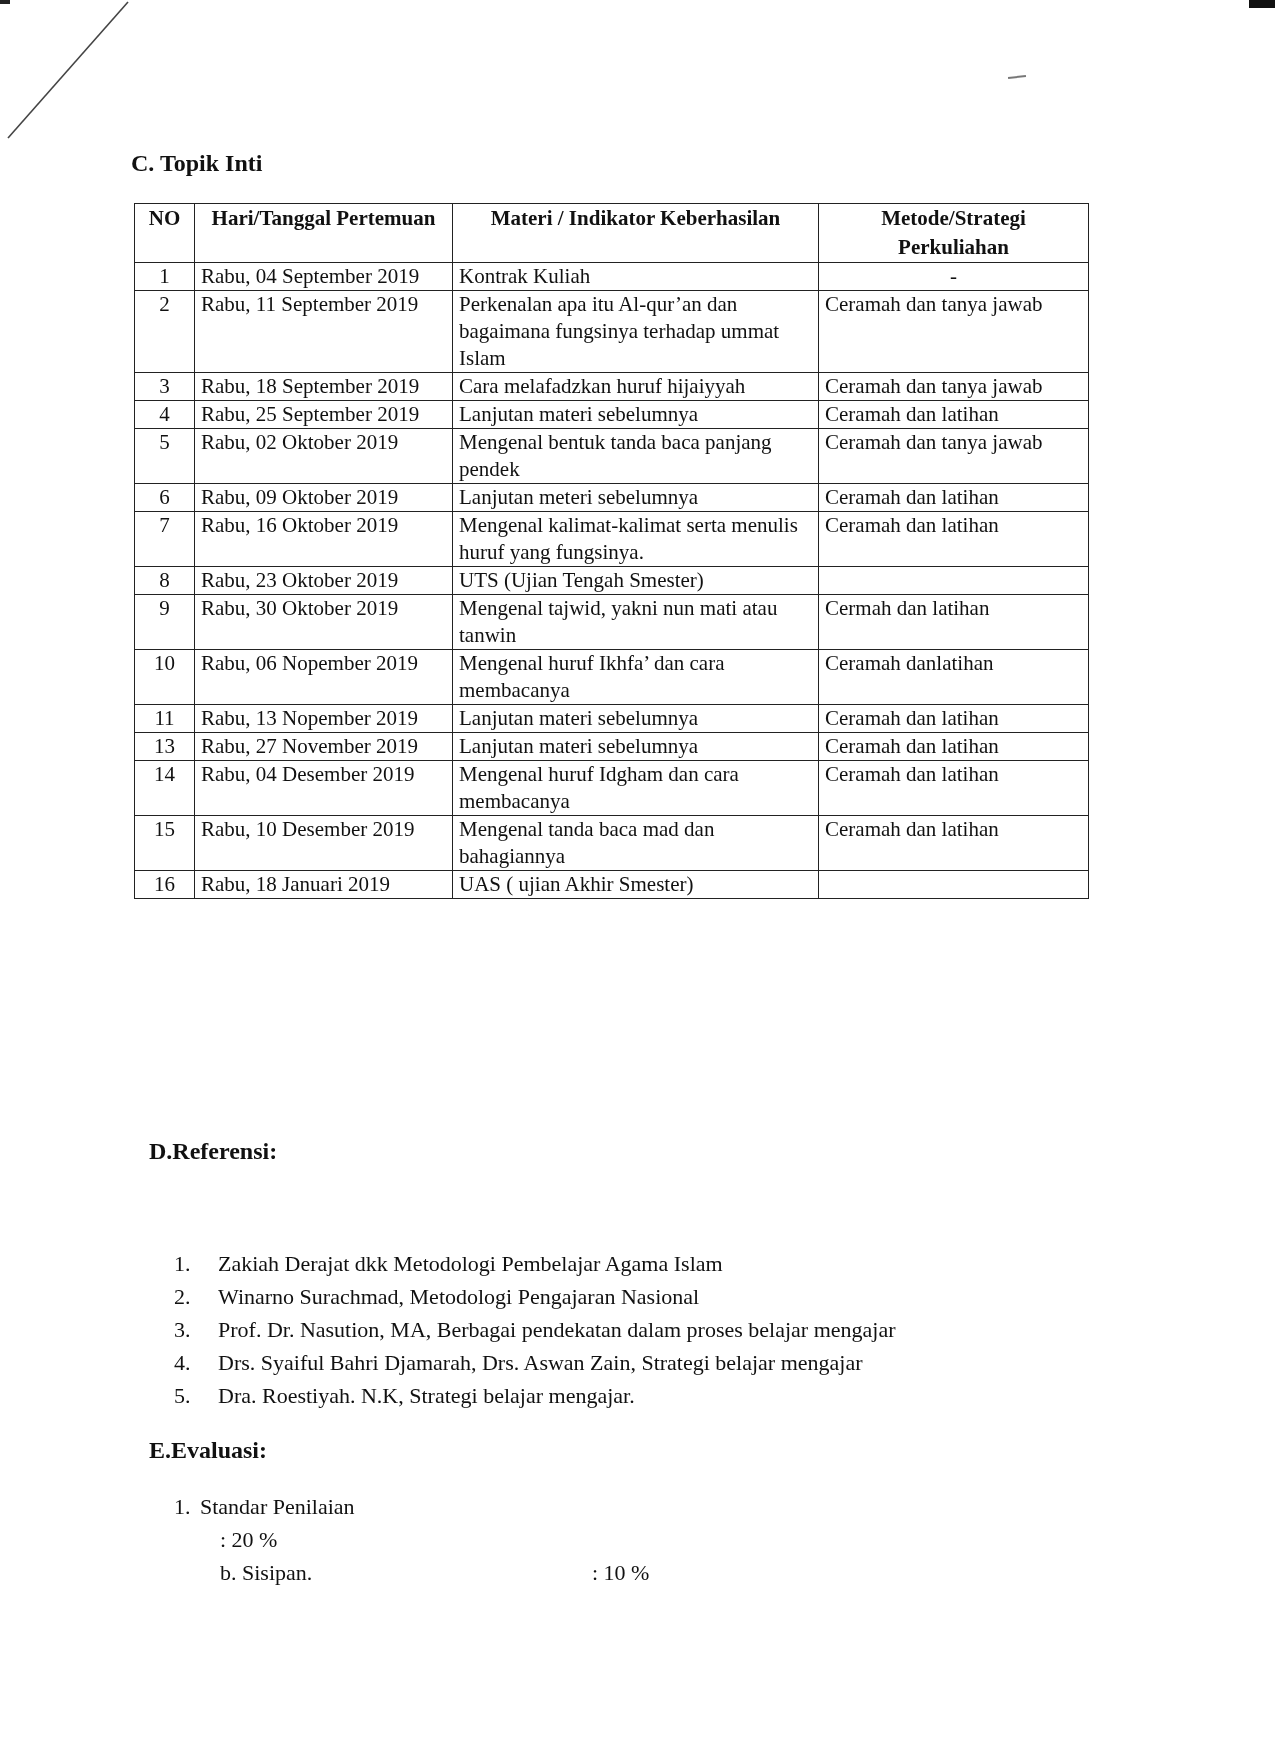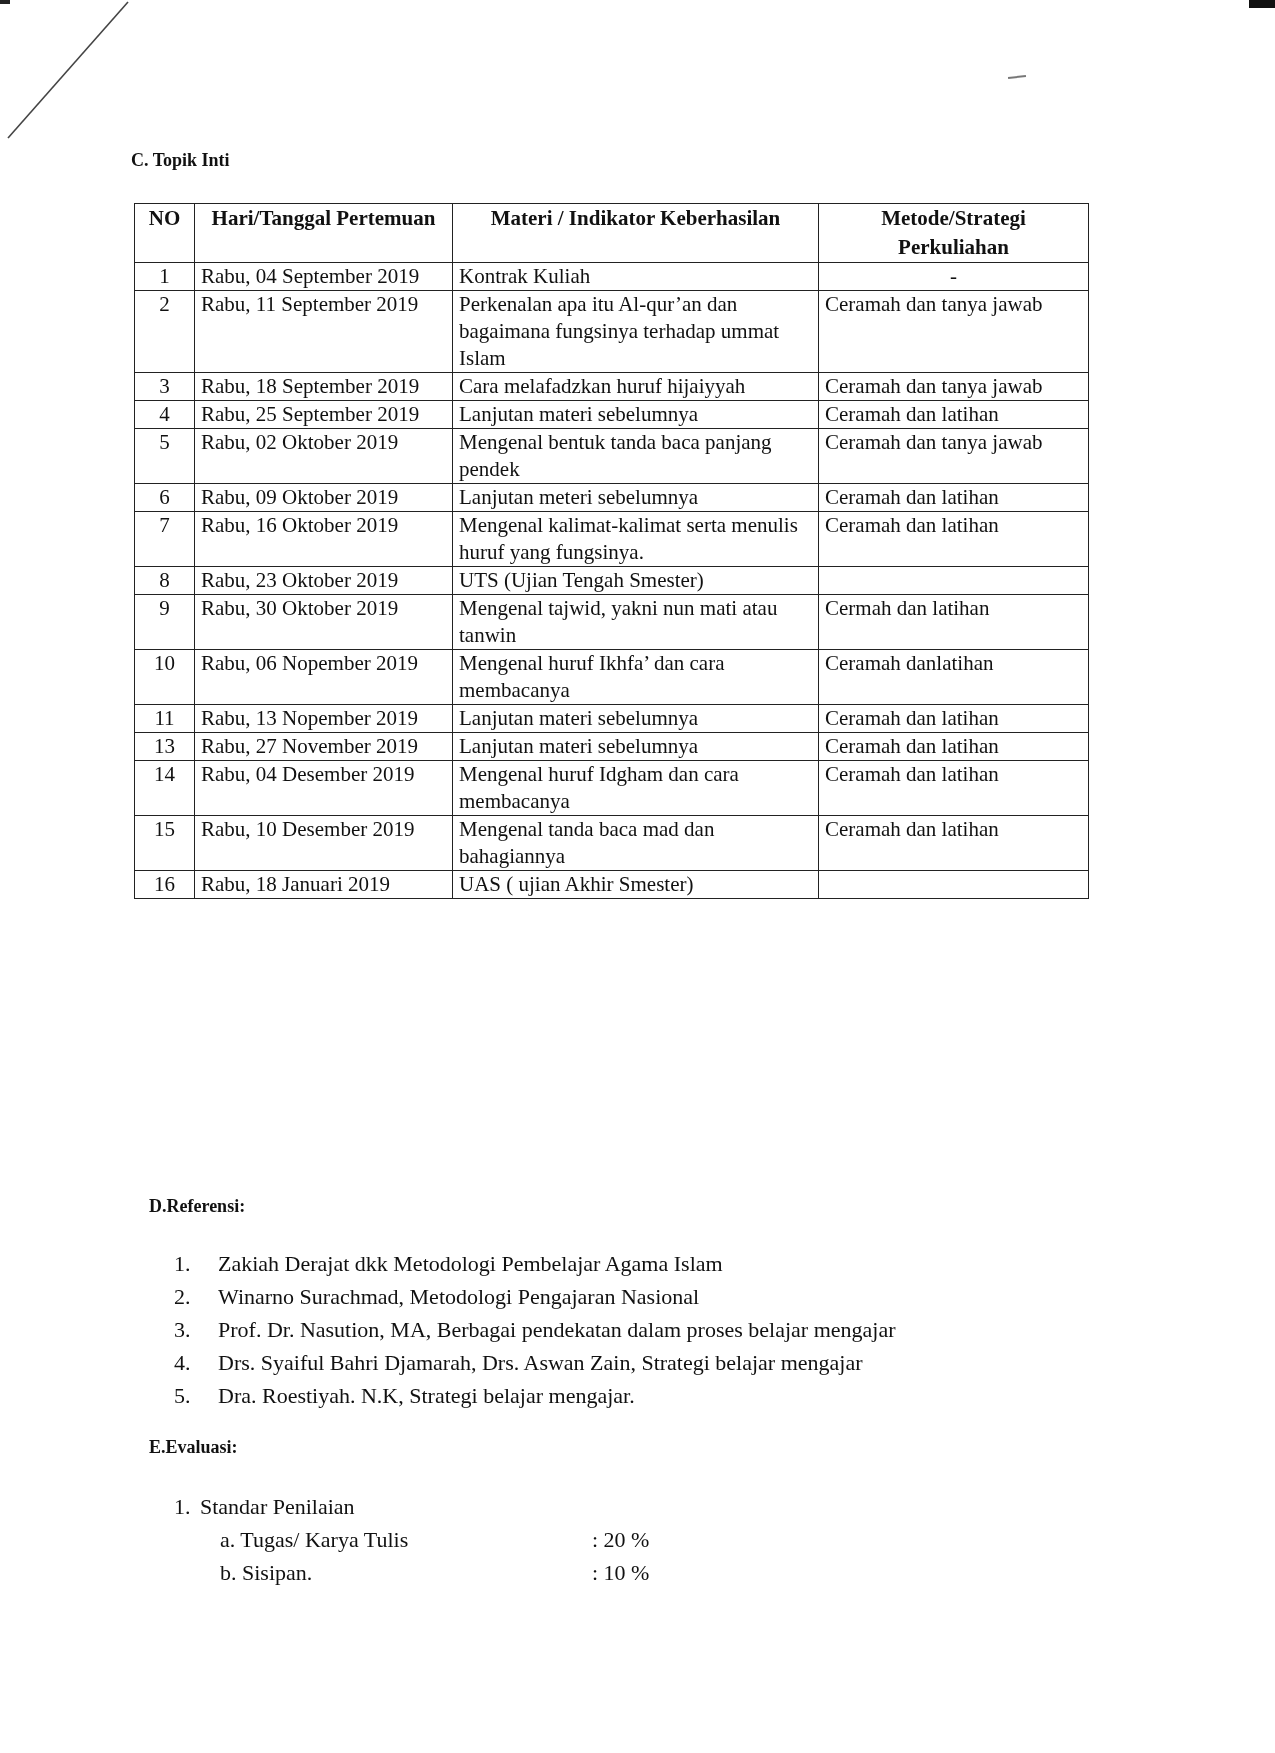--- a/index.html
+++ b/index.html
@@ -1,23 +1,23 @@
 <!DOCTYPE html>
 <html><head>
 <meta charset="utf-8">
 <style>
   html, body { margin: 0; padding: 0; background: #ffffff; }
   body { width: 1275px; height: 1753px; position: relative; overflow: hidden; font-family: "Liberation Serif", serif; color: #111; }
   .scan-mark { position: absolute; left: 0; top: 0; width: 140px; height: 150px; }
   .scan-bar-right { position: absolute; right: 0; top: 0; width: 26px; height: 8px; background: #111; }
   .scan-bar-left { position: absolute; left: 0; top: 0; width: 10px; height: 4px; background: #222; }
   .dash-mark { position: absolute; left: 1008px; top: 76px; width: 18px; height: 2px; background: #777; transform: rotate(-6deg); }
-  .section-title { position: absolute; font-weight: bold; font-size: 18px; }
+  .section-title { position: absolute; font-weight: bold; font-size: 24px; }
   .sec-c { left: 131px; top: 150px; }
-  .sec-d { left: 149px; top: 1196px; }
+  .sec-d { left: 149px; top: 1138px; }
   .sec-e { left: 149px; top: 1437px; }
   table.topik { position: absolute; left: 134px; top: 203px; border-collapse: collapse; font-size: 21px; line-height: 27px; }
   table.topik th, table.topik td { border: 1.6px solid #222; vertical-align: top; padding: 0 6px; }
   table.topik th { font-weight: bold; text-align: center; line-height: 29px; }
   col.c-no { width: 60px; } col.c-date { width: 258px; } col.c-mat { width: 366px; } col.c-met { width: 270px; }
   td.no { text-align: center; }
   td.met { font-size: 21px; }
   td.center { text-align: center; }
   .bold { font-weight: normal; }
   ol.refs { position: absolute; left: 174px; top: 1247px; margin: 0; padding: 0; list-style: none; font-size: 22px; line-height: 33px; }
@@ -174,20 +174,19 @@
     </li>
 </ol>
 
 <div class="section-title sec-e">E.Evaluasi:</div>
 <div class="eval">
   <div class="head">
     <span class="num">1.</span>
     <span class="bold">Standar Penilaian</span>
   </div>
   <div class="row">
-    <span class="lbl">a. Tugas/ Karya Tulis</span>
     <span>: 20 %</span>
   </div>
   <div class="row">
     <span class="lbl">b. Sisipan.</span>
     <span>: 10 %</span>
   </div>
 </div>
 
 </body></html>

